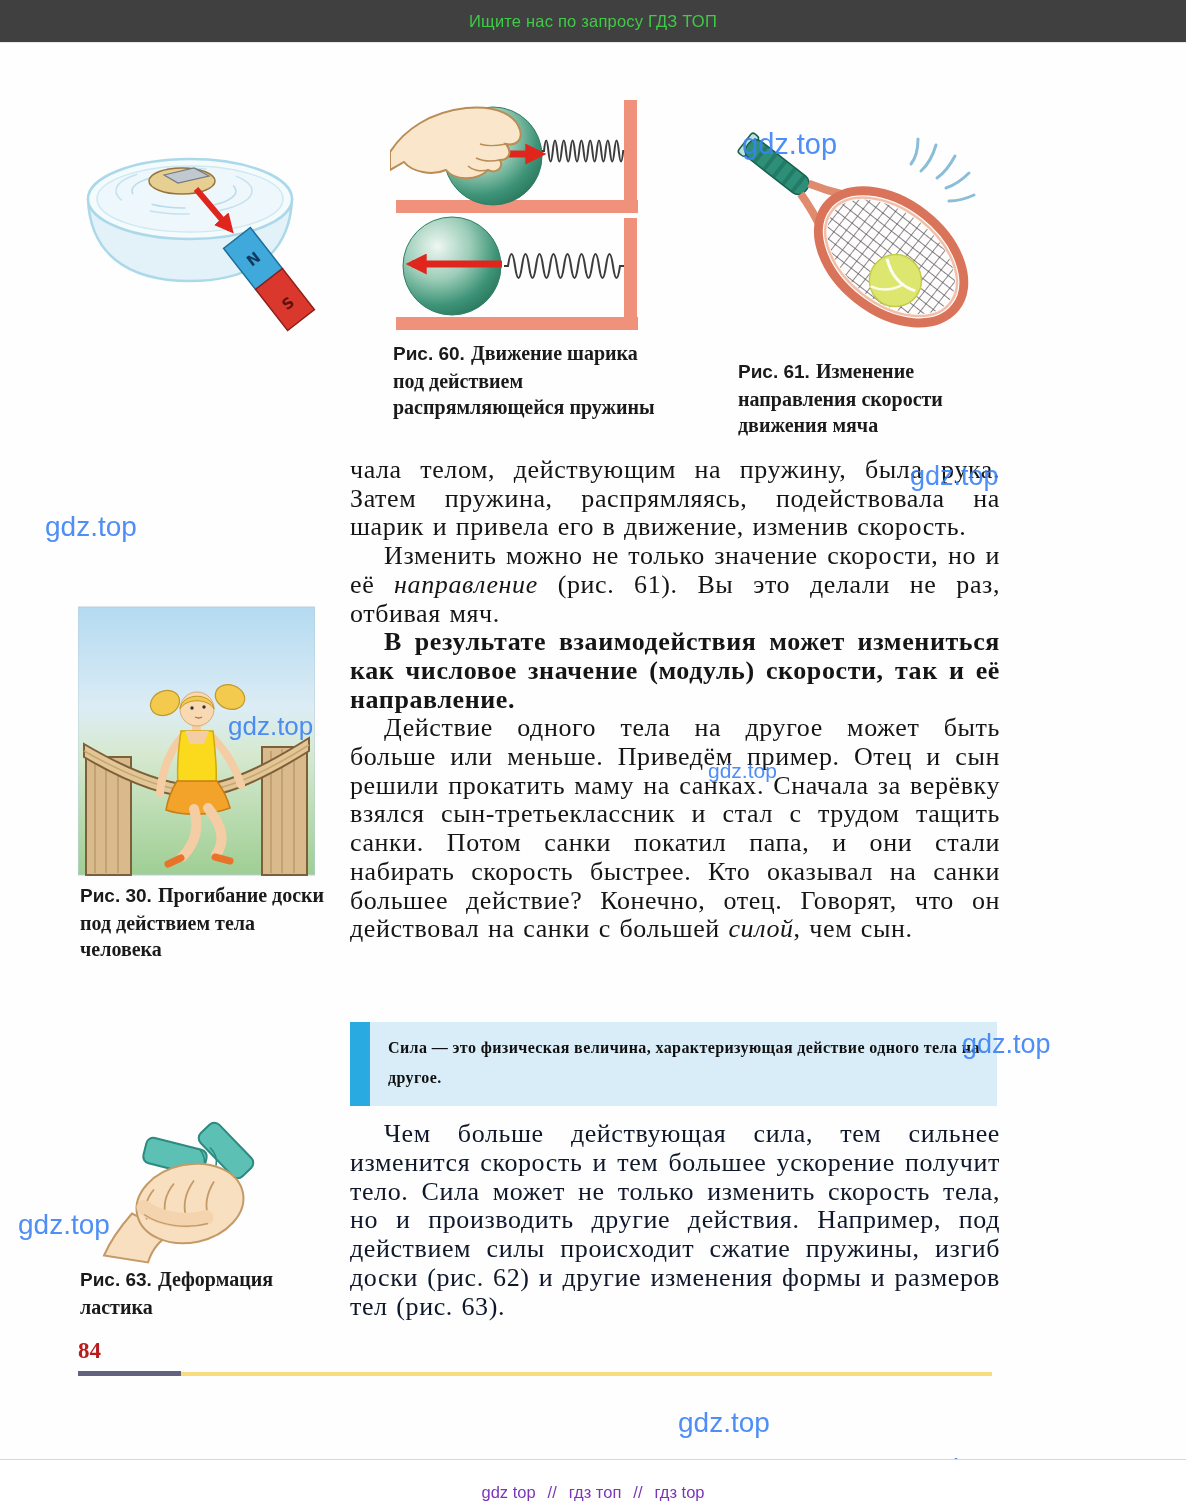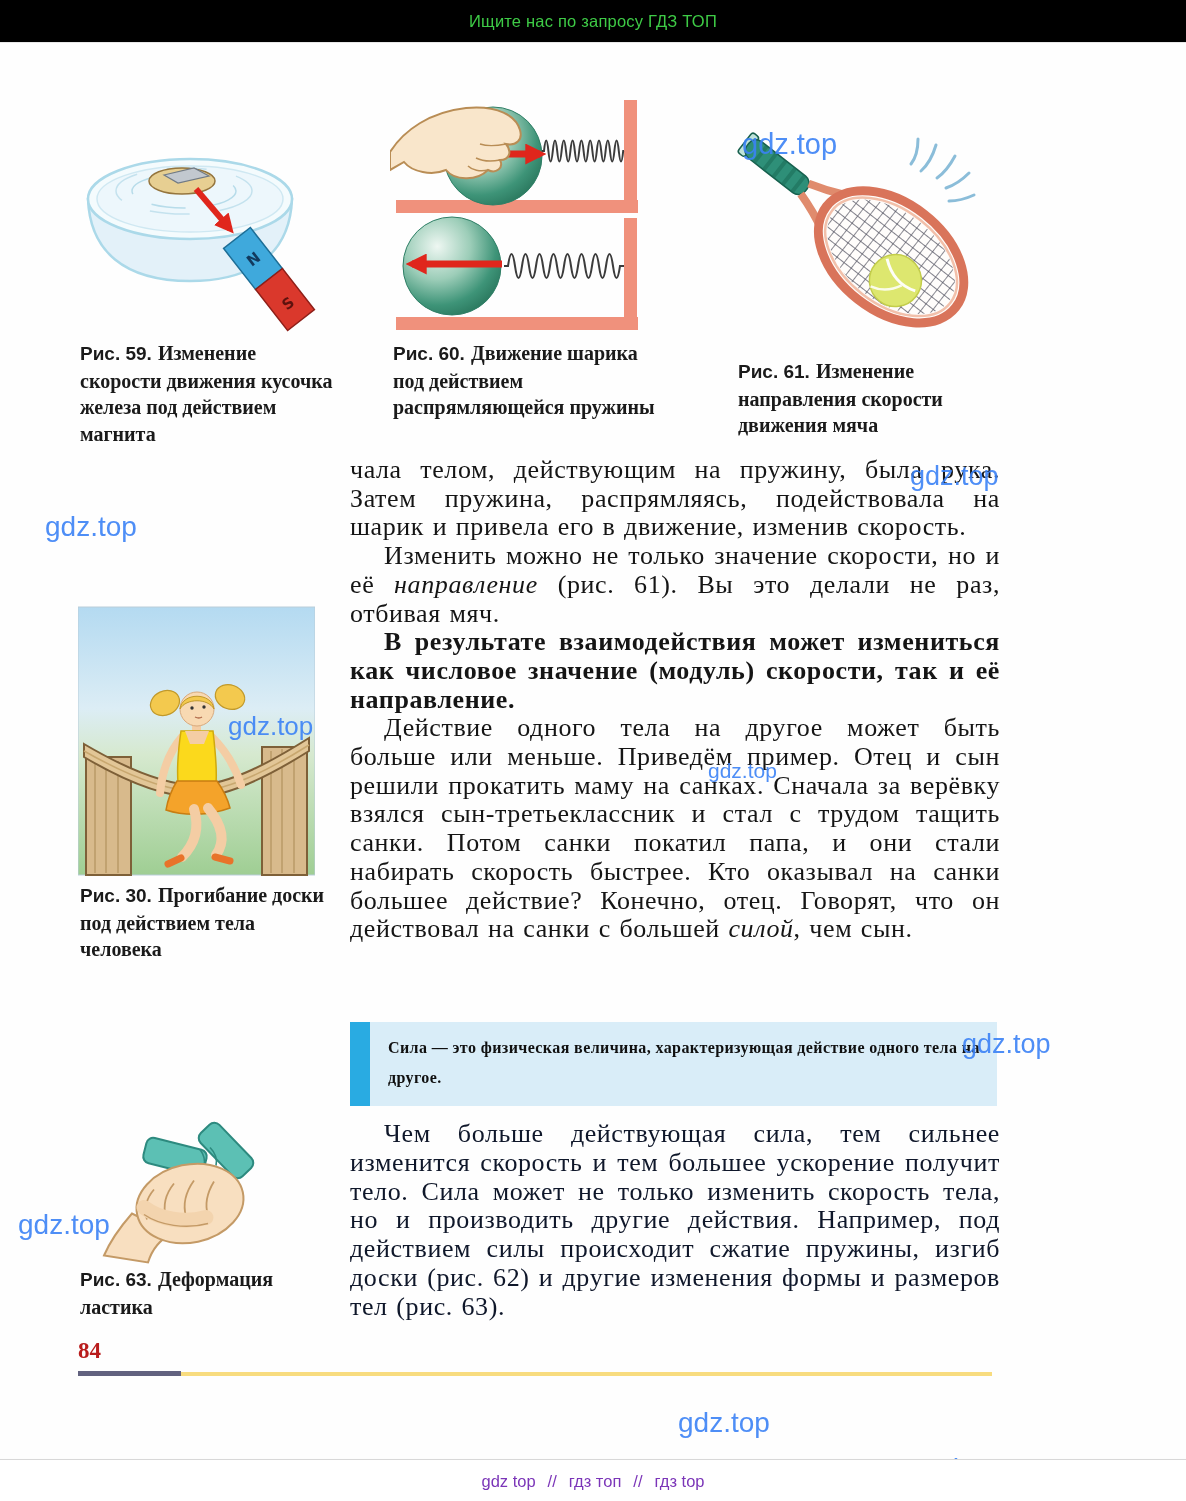--- a/index.html
+++ b/index.html
@@ -1,20 +1,20 @@
 <!DOCTYPE html>
 <html lang="ru"><head>
 <meta charset="utf-8">
 <style>
   html,body{margin:0;padding:0;background:#fff;}
   .page{position:relative;width:1186px;height:1501px;background:#fdfdfd;overflow:hidden;
         font-family:"Liberation Serif",serif;color:#141414;}
 
   
-  .banner{position:absolute;left:0;top:0;width:1186px;height:42px;background:#000000;
+  .banner{position:absolute;left:0;top:0;width:1186px;height:42px;background:#404040;
           border-bottom:1px solid #e7e7e7;display:flex;align-items:center;justify-content:center;}
   .banner span{font-family:"Liberation Sans",sans-serif;font-size:16.5px;color:#3ecb46;letter-spacing:.2px;}
 
   
   .scan{position:absolute;left:0;top:43px;width:1186px;height:1415px;background:#fefefe;}
 
   
   .fig{position:absolute;}
   .fig svg{display:block;width:100%;height:100%;}
 
@@ -52,21 +52,21 @@
   .wm-d{left:228px;top:668px;font-size:26px;}
   .wm-e{left:708px;top:716px;font-size:21px;}
   .wm-f{left:962px;top:986px;font-size:27px;}
   .wm-g{left:18px;top:1166px;font-size:28px;}
   .wm-h{left:678px;top:1364px;font-size:28px;}
   .wm-i{left:928px;top:1410px;font-size:28px;}
   
 
   
   .site-footer{position:absolute;left:0;top:1459px;width:1186px;height:42px;background:#fff;
-               border-top:1px solid #d8d8d8;display:flex;align-items:center;justify-content:center;gap:12px;
+               border-top:1px solid #d8d8d8;display:flex;align-items:flex-end;justify-content:center;gap:12px;
                font-family:"Liberation Sans",sans-serif;font-size:16.5px;}
   .site-footer a{color:#7b35b8;text-decoration:none;cursor:pointer;}
   .site-footer .sep{color:#7b35b8;}
 </style>
 </head>
 <body>
 
 <div class="page">
 
   <div class="banner">
@@ -210,23 +210,20 @@
           <path d="M66 72 q-12 14 -7 30"></path>
           <path d="M86 66 q-13 16 -8 34"></path>
           <path d="M106 63 q-13 18 -8 36"></path>
           <path d="M126 64 q-11 18 -6 34"></path>
         </g>
         <path d="M56 90 C72 102 96 106 118 100" stroke="#f3d4ae" stroke-width="15" fill="none" stroke-linecap="round"></path>
         <path d="M56 97 C72 108 98 112 120 106" stroke="#c49a66" stroke-width="1.5" fill="none"></path>
       </svg>
     </div>
 
-    <div class="fig-caption" style="left:80px;top:297px;width:258px;">
-      <b class="cap-label">Рис. 59.</b><span>Изменение скорости движения кусочка железа под действием магнита</span>
-    </div>
     <div class="fig-caption" style="left:393px;top:297px;width:262px;">
       <b class="cap-label">Рис. 60.</b><span>Движение шарика под действием распрямляющейся пружины</span>
     </div>
     <div class="fig-caption" style="left:738px;top:315px;width:276px;">
       <b class="cap-label">Рис. 61.</b><span>Изменение направления скорости движения мяча</span>
     </div>
     <div class="fig-caption" style="left:80px;top:839px;width:248px;">
       <b class="cap-label">Рис. 30.</b><span>Прогибание доски под действием тела человека</span>
     </div>
     <div class="fig-caption" style="left:80px;top:1223px;width:248px;">

